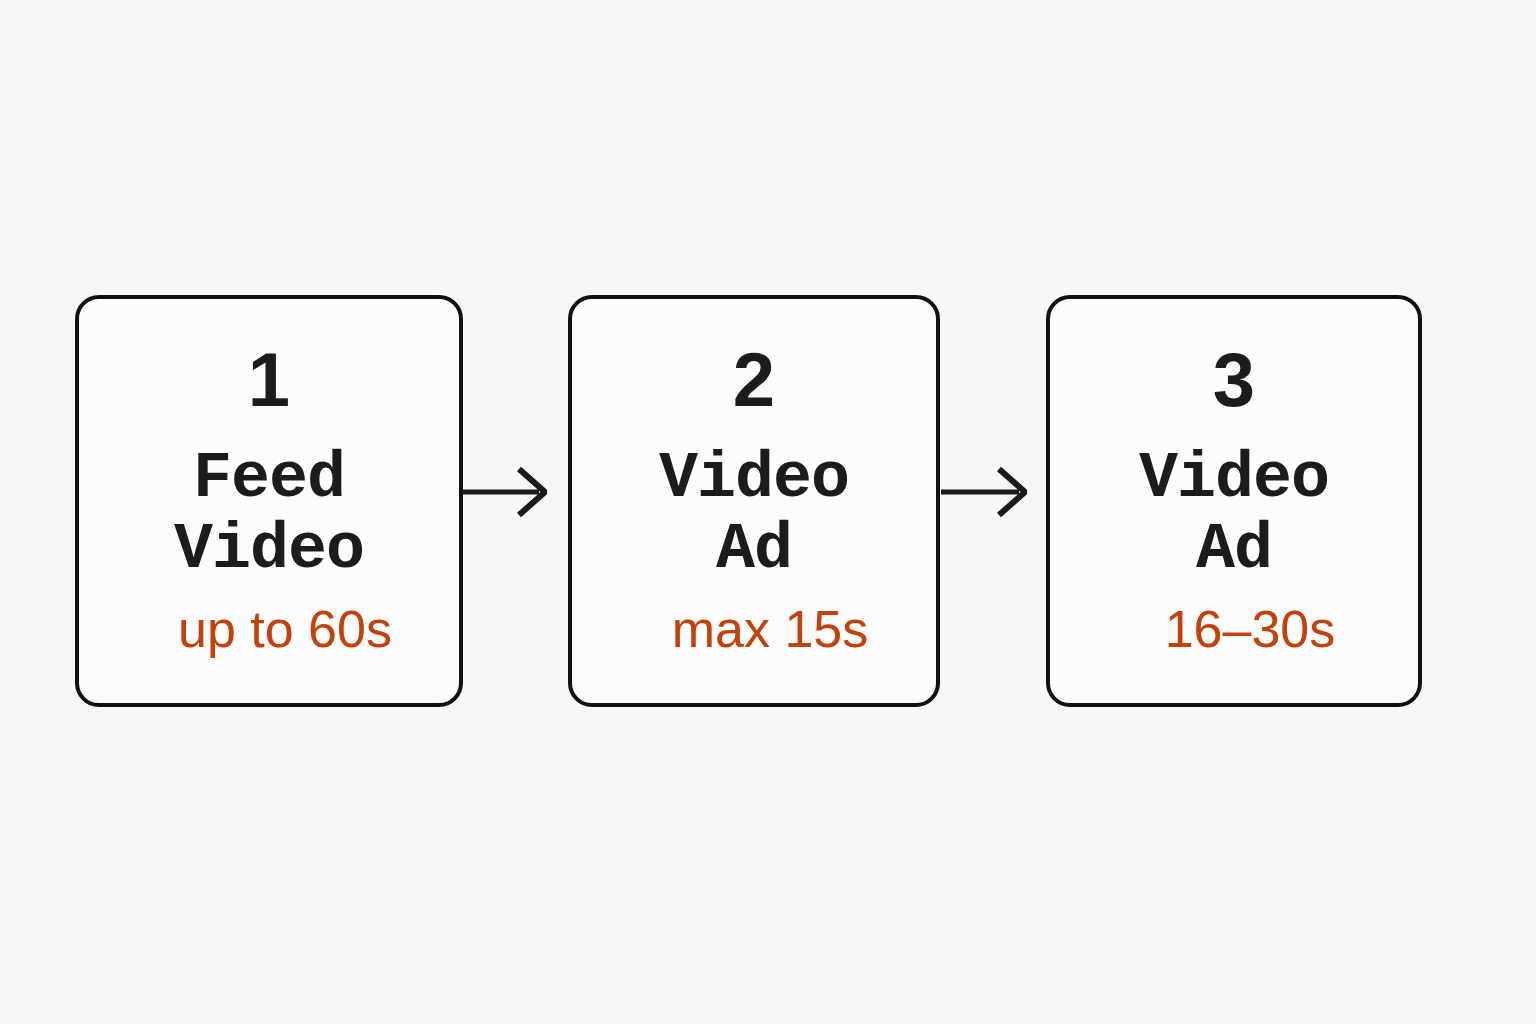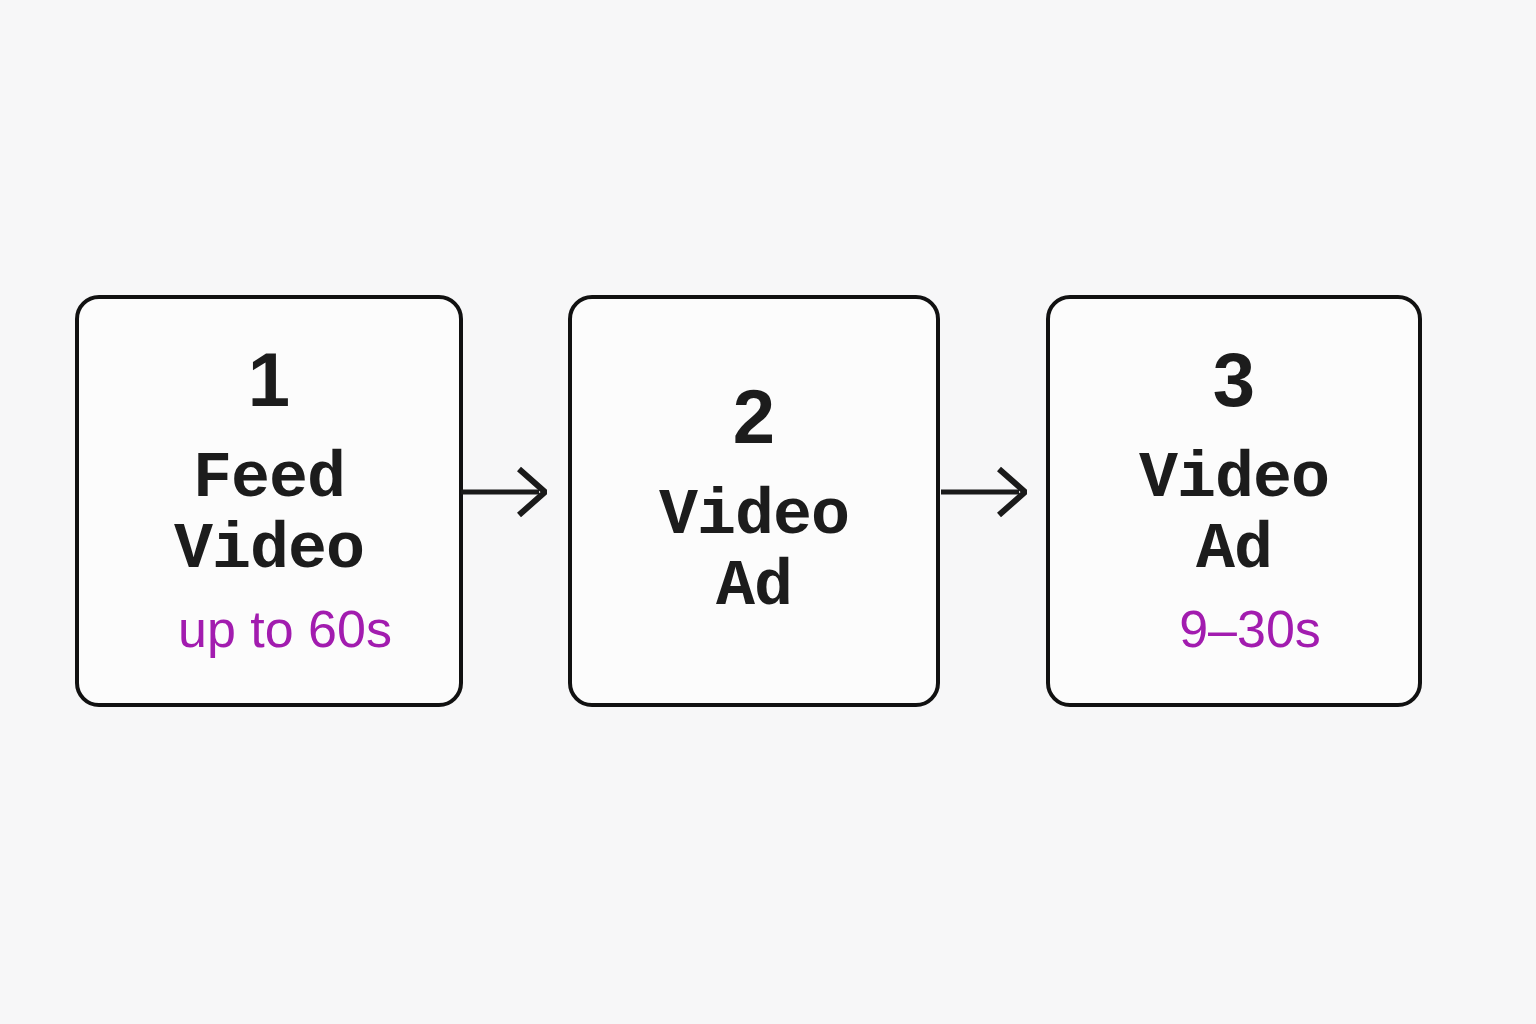--- a/index.html
+++ b/index.html
@@ -47,21 +47,21 @@
     letter-spacing: -1px;
     white-space: pre-line;
     color: #1c1c1c;
     font-family: Liberation Mono, monospace;
   }
   .step-duration {
     margin-top: 14px;
     font-size: 52px;
     font-weight: 400;
     line-height: 1.15;
-    color: #a21caf;
+    color: #c2410c;
     margin-left: 32px;
   }
   .flow-arrow {
     position: absolute;
     top: 466px;
     width: 86px;
     height: 52px;
   }
   .flow-arrow.a1 { left: 461px; }
   .flow-arrow.a2 { left: 941px; }
@@ -80,27 +80,28 @@
 
   <svg class="flow-arrow a1" viewBox="0 0 86 52" xmlns="http://www.w3.org/2000/svg">
     <line x1="0" y1="26" x2="78" y2="26" stroke="#1a1a1a" stroke-width="5"></line>
     <polyline points="58,3 84,26 58,49" fill="none" stroke="#1a1a1a" stroke-width="6" stroke-linejoin="miter"></polyline>
   </svg>
 
   <div class="step-box b2">
     <div class="step-number">2</div>
     <div class="step-title">Video
 Ad</div>
+    <div class="step-duration">max 15s</div>
   </div>
 
   <svg class="flow-arrow a2" viewBox="0 0 86 52" xmlns="http://www.w3.org/2000/svg">
     <line x1="0" y1="26" x2="78" y2="26" stroke="#1a1a1a" stroke-width="5"></line>
     <polyline points="58,3 84,26 58,49" fill="none" stroke="#1a1a1a" stroke-width="6" stroke-linejoin="miter"></polyline>
   </svg>
 
   <div class="step-box b3">
     <div class="step-number">3</div>
     <div class="step-title">Video
 Ad</div>
-    <div class="step-duration">9–30s</div>
+    <div class="step-duration">16–30s</div>
   </div>
 
 </div>
 
 </body></html>

